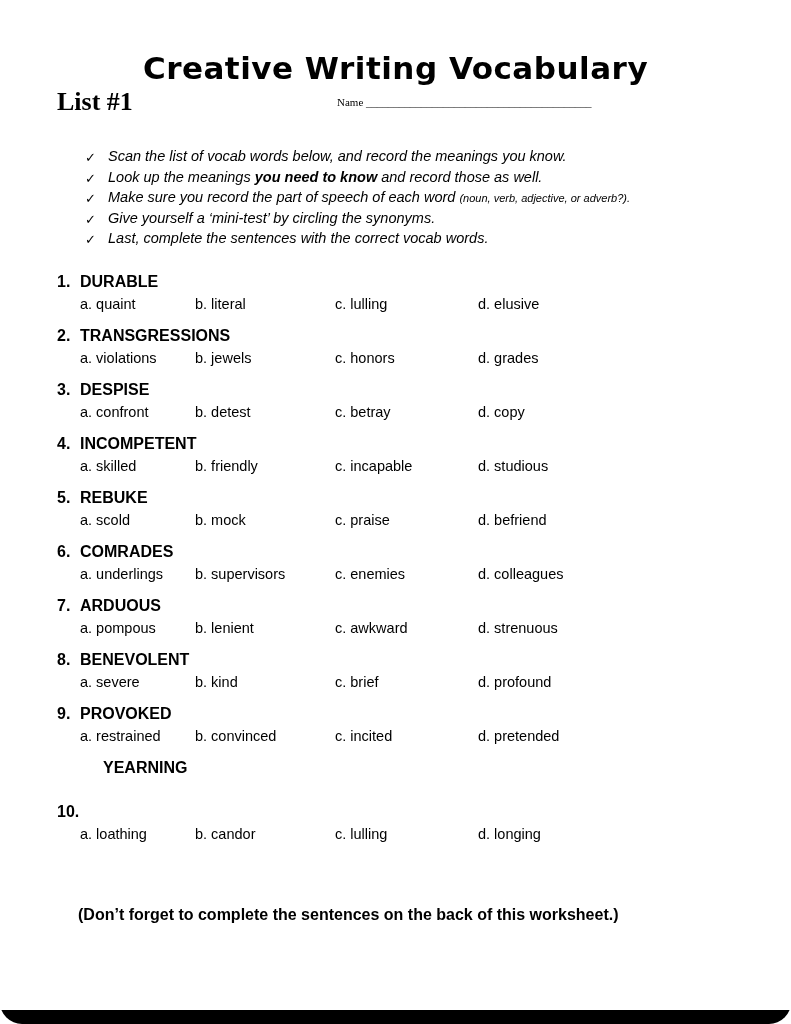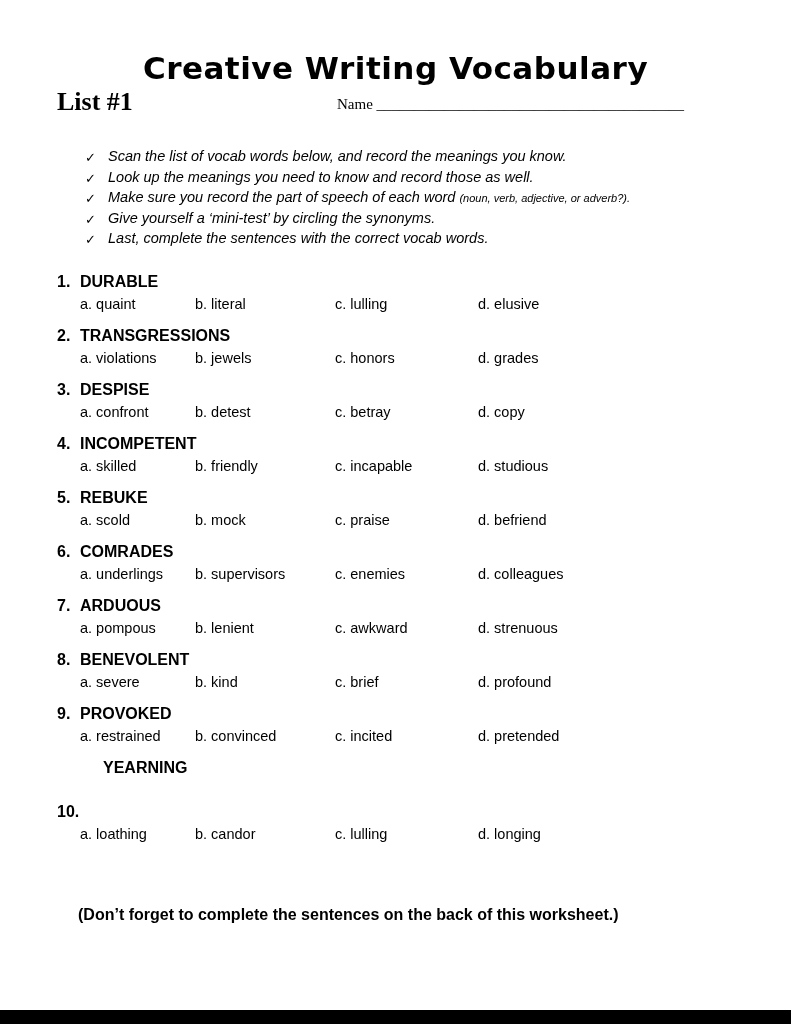--- a/index.html
+++ b/index.html
@@ -1,40 +1,40 @@
 <!DOCTYPE html>
 <html><head>
 <meta charset="utf-8">
 <style>
   html,body{margin:0;padding:0;background:#ffffff;}
   .page{
     width:791px;height:1024px;background:#ffffff;position:relative;
     font-family:"Liberation Sans","DejaVu Sans",sans-serif;color:#111;
-    overflow:hidden;box-sizing:border-box;
+    overflow:hidden;box-sizing:border-box;border-radius:22px;
   }
   .title{
     margin:0;padding-top:50px;text-align:center;
     font-family:"DejaVu Sans","Liberation Sans",sans-serif;
     font-weight:800;font-size:31px;letter-spacing:0.5px;color:#000;
   }
   .header-row{position:relative;margin:1px 57px 0 57px;height:36px;}
   .list-label{
     position:absolute;left:0;top:0;
     font-family:"Liberation Serif","DejaVu Serif",serif;
     font-weight:bold;font-size:26px;color:#000;
   }
   .name-line{
     position:absolute;left:280px;top:9px;
     font-family:"Liberation Serif","DejaVu Serif",serif;
-    font-size:15px;color:#000;white-space:nowrap;
+    font-size:11px;color:#000;white-space:nowrap;
   }
   .instructions{list-style:none;margin:24px 0 0 85px;padding:0;}
   .instr{display:flex;gap:11px;font-style:italic;font-size:14.5px;line-height:19.5px;color:#000;}
   .check{font-style:normal;font-size:13px;width:12px;flex:0 0 12px;padding-top:1px;}
-  .seg-bold{font-weight:normal;}
+  .seg-bold{font-weight:bold;}
   .seg-small{font-size:11px;}
   .questions{margin:22px 0 0 57px;padding:0;list-style:none;}
   .question{margin-bottom:13px;}
   .q-head{display:flex;font-weight:bold;font-size:16px;line-height:19px;color:#000;}
   .q-num{min-width:23px;}
   .q-num.wide{min-width:46px;margin-top:44px;}
   .q-options{
     display:grid;grid-template-columns:115px 140px 143px auto;
     margin-left:23px;margin-top:4px;font-size:14.5px;line-height:18px;color:#000;
   }

